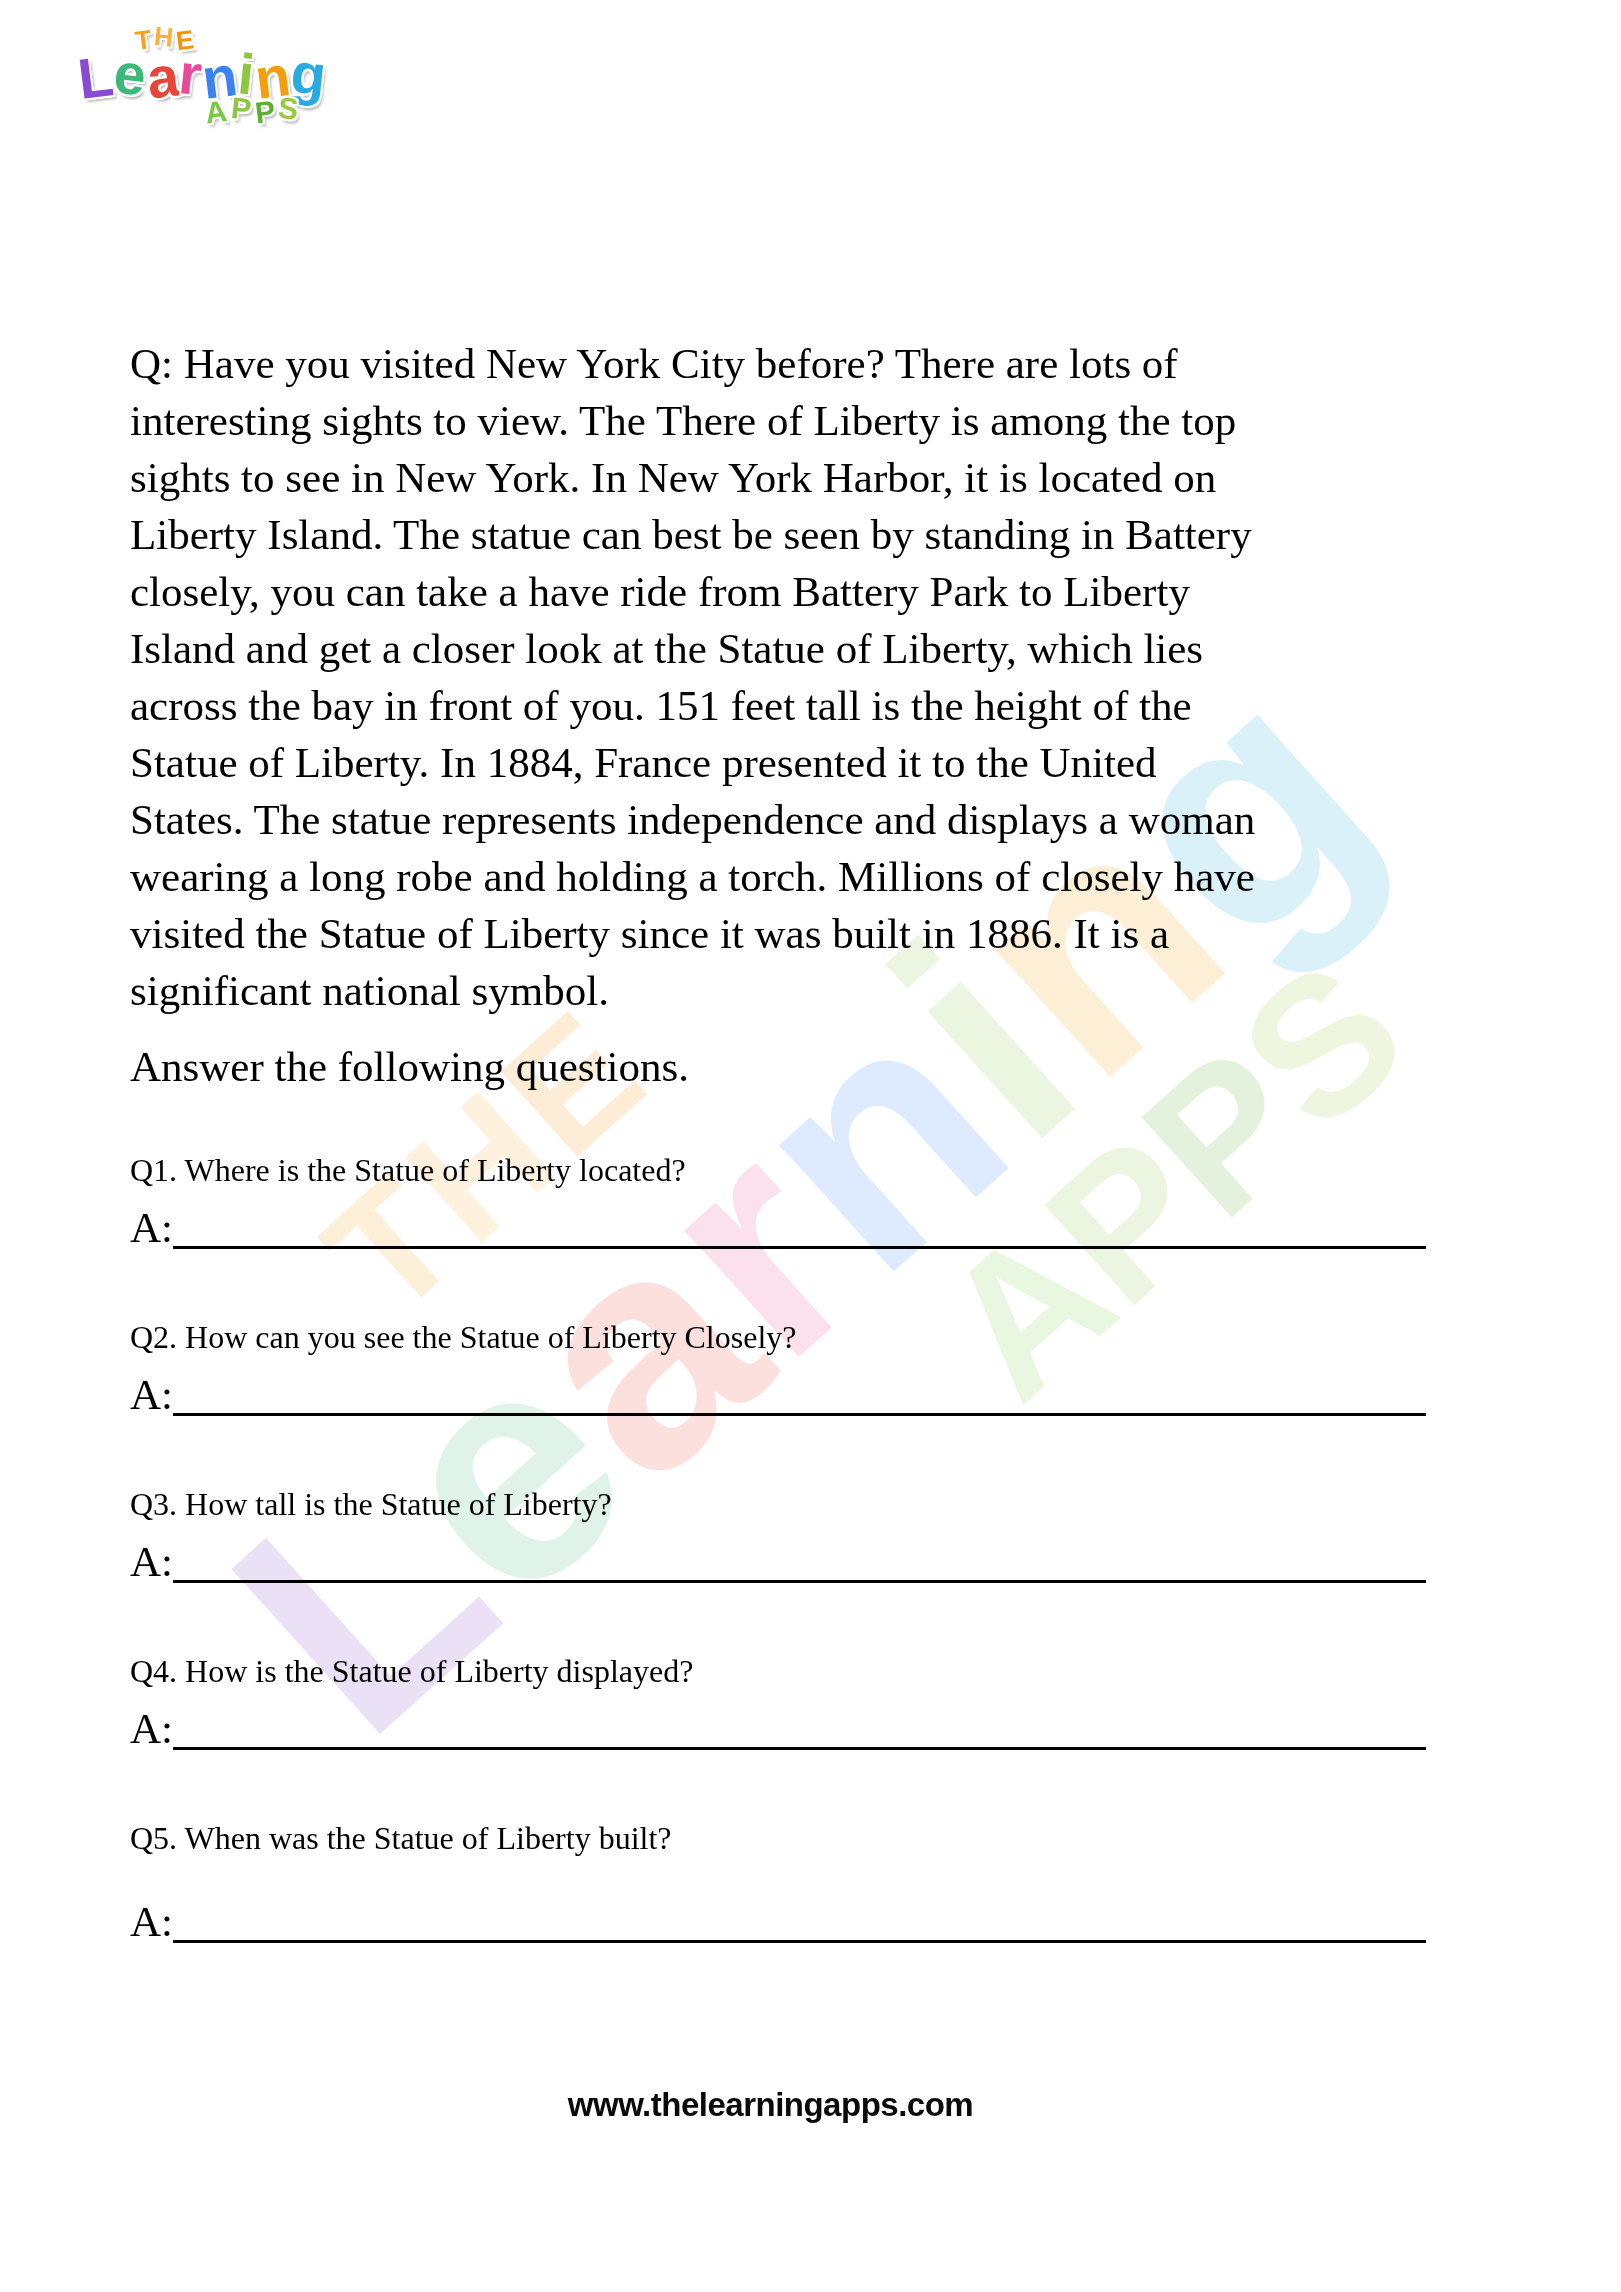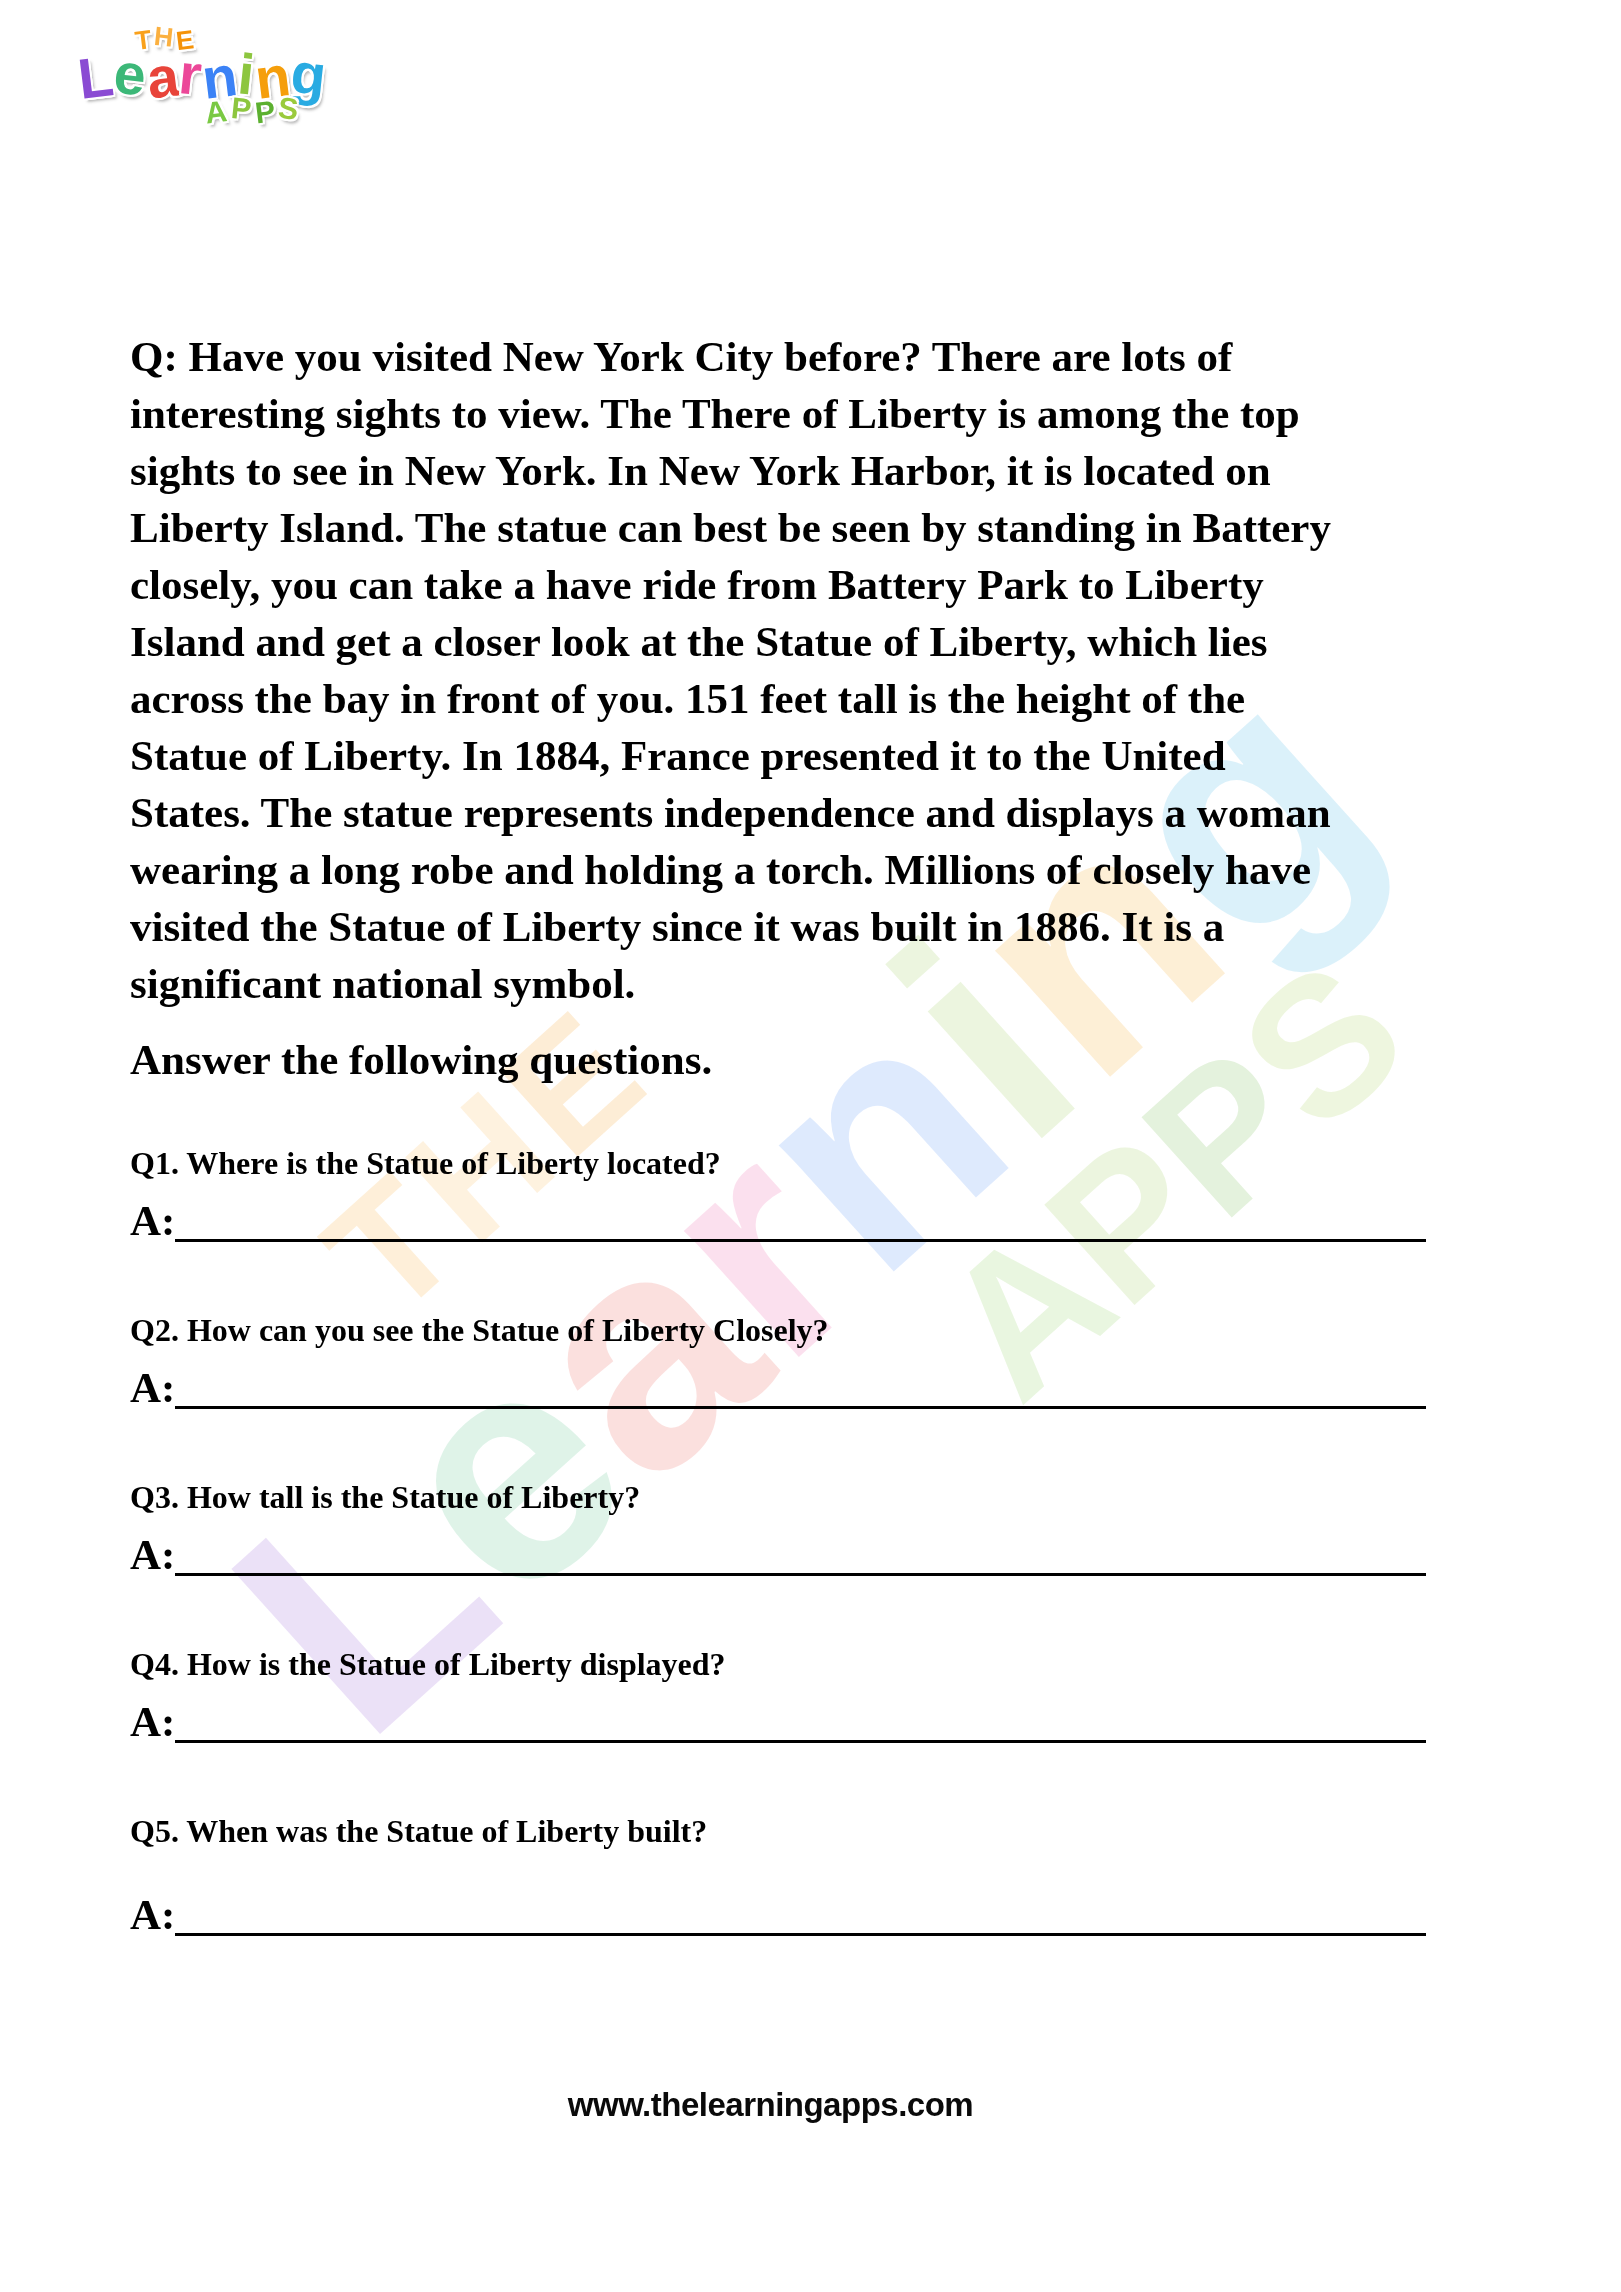--- a/index.html
+++ b/index.html
@@ -51,21 +51,21 @@
   
   .title{
     position:absolute;left:0;top:184px;width:100%;
     margin:0;text-align:center;
     font-family:"Liberation Sans","DejaVu Sans",sans-serif;
     font-size:102px;font-weight:700;letter-spacing:-2.9px;
     color:#121212;
   }
 
   
-  .content{position:absolute;left:130px;top:328px;width:1296px;font-weight:bold;}
+  .content{position:absolute;left:130px;top:335px;width:1296px;}
   .passage-line{
     font-size:43px;line-height:57px;white-space:pre;
   }
   .instruction{
     margin:19px 0 0 0;font-size:43px;line-height:57px;
   }
   .q-block{margin-top:47px;}
   .q-text{font-size:32px;line-height:57px;}
   .answer-row{display:flex;align-items:flex-start;height:63px;}
   .answer-prefix{font-size:43px;line-height:57px;}

